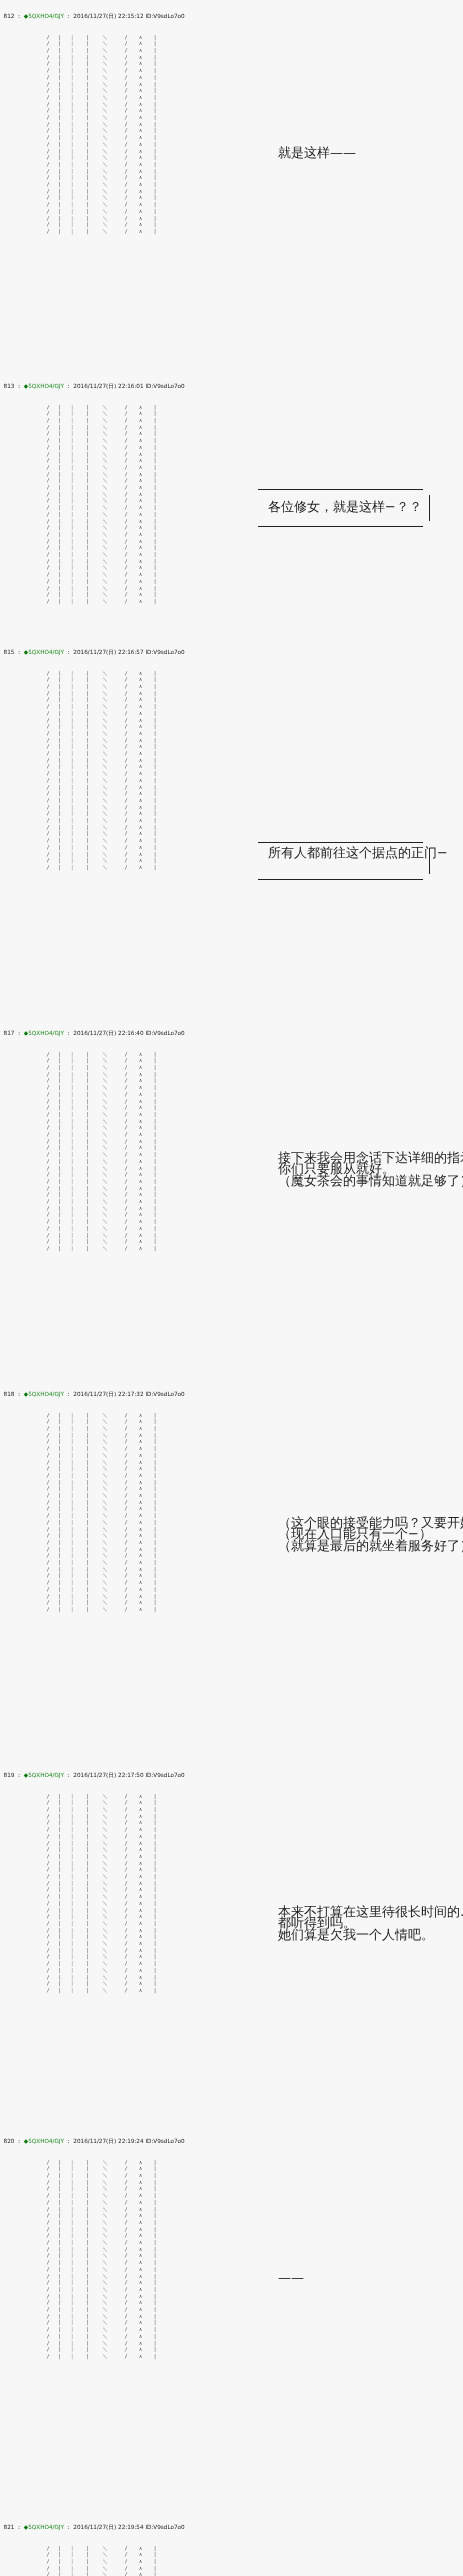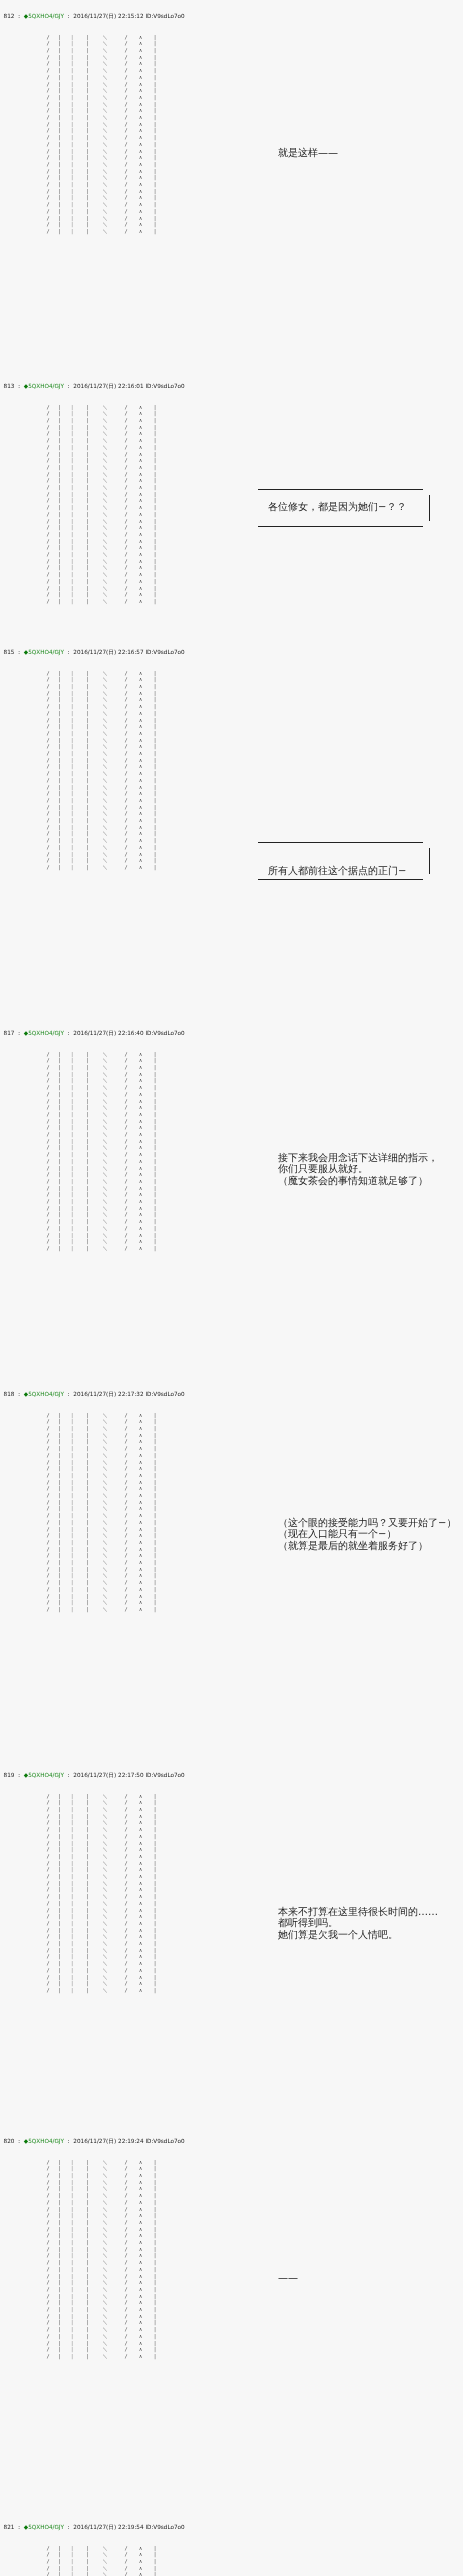--- a/index.html
+++ b/index.html
@@ -4,21 +4,21 @@
 <style>
   html, body { margin:0; padding:0; background:#f7f7f7; }
   body { width:464px; height:3506px; position:relative; overflow:hidden;
          font-family:"DejaVu Sans", sans-serif; color:#222; }
   .post { position:absolute; left:0; width:464px; }
   .hdr { position:absolute; left:3.6px; font-size:5.7px; color:#222; white-space:nowrap; }
   .hdr .trip { color:#1e8a1e; }
   .hdr .dia { color:#0a7a0a; }
   .aa { position:absolute; font-family:"DejaVu Sans Mono", monospace; font-size:5.2px;
         line-height:6.7px; color:#333; white-space:pre; opacity:.85; }
-  .say { position:absolute; font-size:10px; color:#222; white-space:pre; line-height:11.3px; }
+  .say { position:absolute; font-size:13px; color:#222; white-space:pre; line-height:11.3px; }
   .box { position:absolute; border-top:0.5px solid #222; border-bottom:0.5px solid #222; }
   .box:after { content:""; position:absolute; right:-7.2px; top:5.2px; bottom:5.2px; border-right:0.5px solid #222; }
 </style>
 </head>
 <body>
 
 <div id="root">
     <div class="post" style="top: 13px;">
       <div class="hdr"><span>812</span> ： <span class="dia">◆</span><span class="trip">5QXHO4/GJY</span> ： <span>2016/11/27(日)</span> <span>22:15:12</span> <span>ID:V9sdLo7o0</span></div>
       <div class="aa" style="left: 31px; top: 20.6px;">　　　/　 |　 ｜ 　 |　　 ＼ 　 　/ 　 ∧ 　 |
@@ -80,21 +80,21 @@
 　　　/　 |　 ｜ 　 |　　 ＼ 　 　/ 　 ∧ 　 |
 　　　/　 |　 ｜ 　 |　　 ＼ 　 　/ 　 ∧ 　 |
 　　　/　 |　 ｜ 　 |　　 ＼ 　 　/ 　 ∧ 　 |
 　　　/　 |　 ｜ 　 |　　 ＼ 　 　/ 　 ∧ 　 |
 　　　/　 |　 ｜ 　 |　　 ＼ 　 　/ 　 ∧ 　 |
 　　　/　 |　 ｜ 　 |　　 ＼ 　 　/ 　 ∧ 　 |
 　　　/　 |　 ｜ 　 |　　 ＼ 　 　/ 　 ∧ 　 |
 　　　/　 |　 ｜ 　 |　　 ＼ 　 　/ 　 ∧ 　 |
 　　　/　 |　 ｜ 　 |　　 ＼ 　 　/ 　 ∧ 　 |
 </div>
-      <div class="say" style="left: 268px; top: 118px;">各位修女，都是因为她们−？？</div>
+      <div class="say" style="left: 268px; top: 118px;">各位修女，就是这样−？？</div>
       <div class="box" style="left: 258px; width: 165px; top: 106px; height: 36px;"></div>
     </div>
     <div class="post" style="top: 649px;">
       <div class="hdr"><span>815</span> ： <span class="dia">◆</span><span class="trip">5QXHO4/GJY</span> ： <span>2016/11/27(日)</span> <span>22:16:57</span> <span>ID:V9sdLo7o0</span></div>
       <div class="aa" style="left: 31px; top: 20.6px;">　　　/　 |　 ｜ 　 |　　 ＼ 　 　/ 　 ∧ 　 |
 　　　/　 |　 ｜ 　 |　　 ＼ 　 　/ 　 ∧ 　 |
 　　　/　 |　 ｜ 　 |　　 ＼ 　 　/ 　 ∧ 　 |
 　　　/　 |　 ｜ 　 |　　 ＼ 　 　/ 　 ∧ 　 |
 　　　/　 |　 ｜ 　 |　　 ＼ 　 　/ 　 ∧ 　 |
 　　　/　 |　 ｜ 　 |　　 ＼ 　 　/ 　 ∧ 　 |
@@ -116,21 +116,21 @@
 　　　/　 |　 ｜ 　 |　　 ＼ 　 　/ 　 ∧ 　 |
 　　　/　 |　 ｜ 　 |　　 ＼ 　 　/ 　 ∧ 　 |
 　　　/　 |　 ｜ 　 |　　 ＼ 　 　/ 　 ∧ 　 |
 　　　/　 |　 ｜ 　 |　　 ＼ 　 　/ 　 ∧ 　 |
 　　　/　 |　 ｜ 　 |　　 ＼ 　 　/ 　 ∧ 　 |
 　　　/　 |　 ｜ 　 |　　 ＼ 　 　/ 　 ∧ 　 |
 　　　/　 |　 ｜ 　 |　　 ＼ 　 　/ 　 ∧ 　 |
 　　　/　 |　 ｜ 　 |　　 ＼ 　 　/ 　 ∧ 　 |
 　　　/　 |　 ｜ 　 |　　 ＼ 　 　/ 　 ∧ 　 |
 </div>
-      <div class="say" style="left: 268px; top: 216px;">所有人都前往这个据点的正门−</div>
+      <div class="say" style="left: 268px; top: 198px;">所有人都前往这个据点的正门−</div>
       <div class="box" style="left: 258px; width: 165px; top: 193px; height: 36px;"></div>
     </div>
     <div class="post" style="top: 1030px;">
       <div class="hdr"><span>817</span> ： <span class="dia">◆</span><span class="trip">5QXHO4/GJY</span> ： <span>2016/11/27(日)</span> <span>22:16:40</span> <span>ID:V9sdLo7o0</span></div>
       <div class="aa" style="left: 31px; top: 20.6px;">　　　/　 |　 ｜ 　 |　　 ＼ 　 　/ 　 ∧ 　 |
 　　　/　 |　 ｜ 　 |　　 ＼ 　 　/ 　 ∧ 　 |
 　　　/　 |　 ｜ 　 |　　 ＼ 　 　/ 　 ∧ 　 |
 　　　/　 |　 ｜ 　 |　　 ＼ 　 　/ 　 ∧ 　 |
 　　　/　 |　 ｜ 　 |　　 ＼ 　 　/ 　 ∧ 　 |
 　　　/　 |　 ｜ 　 |　　 ＼ 　 　/ 　 ∧ 　 |

